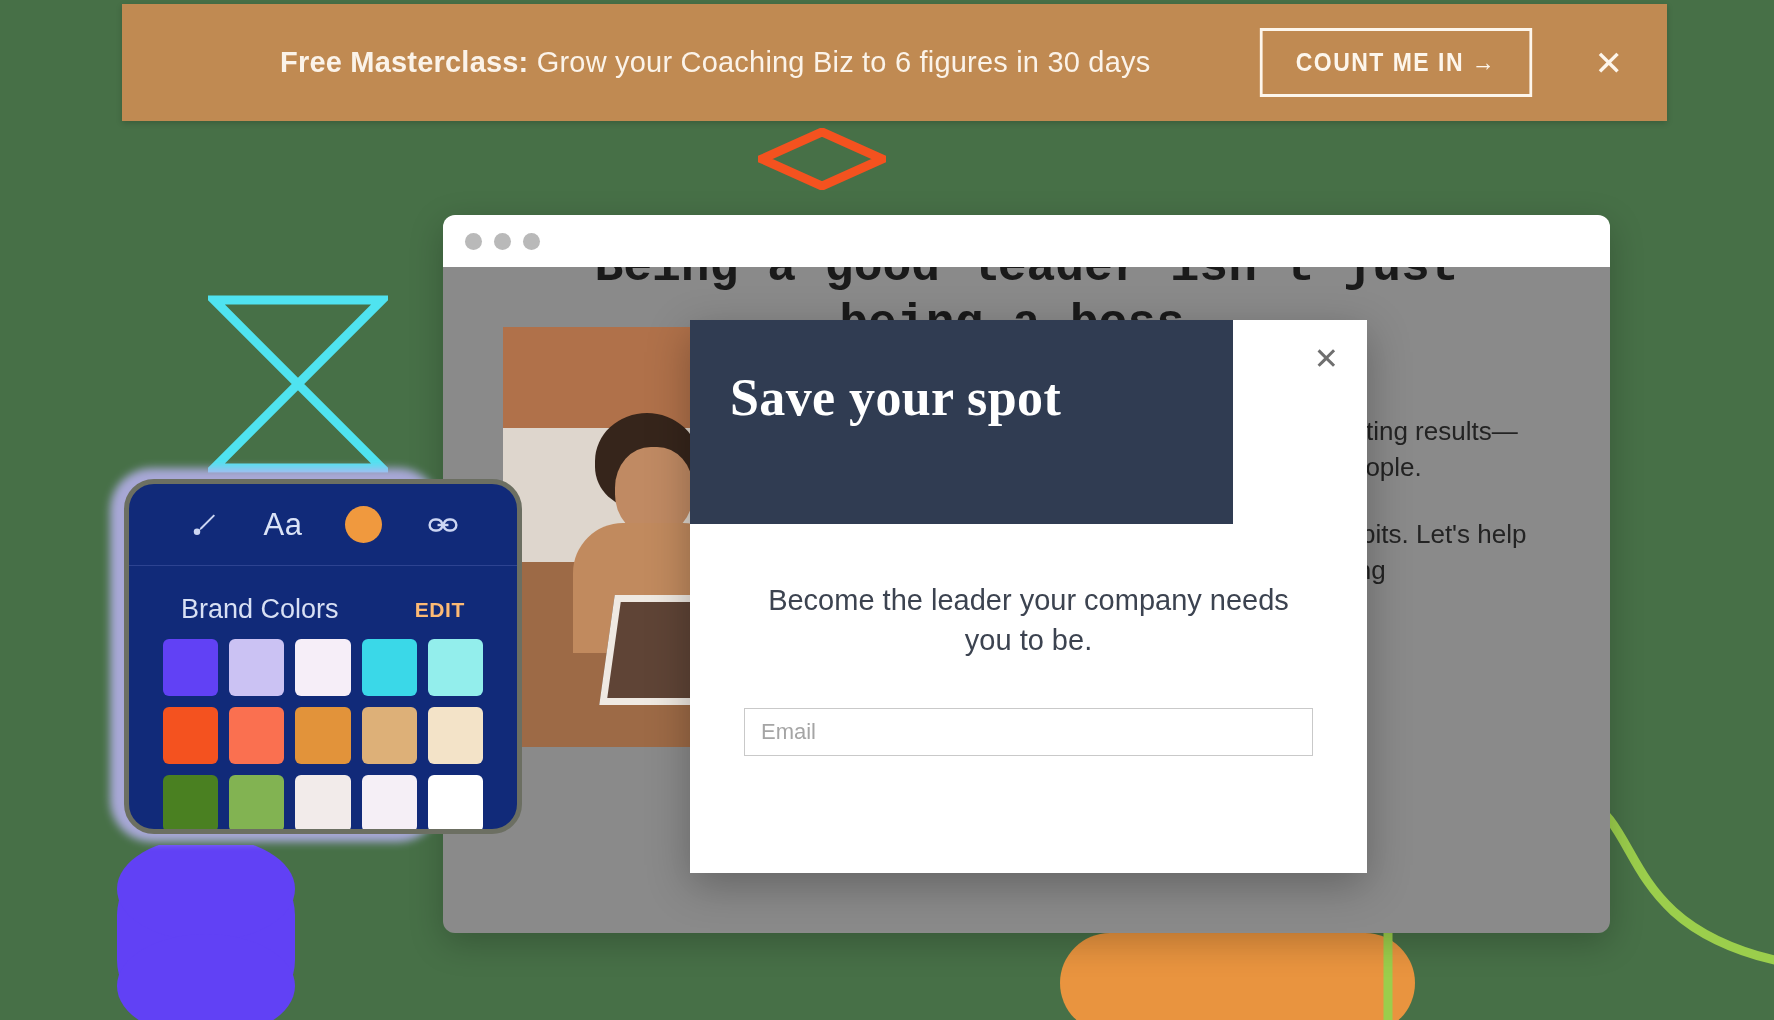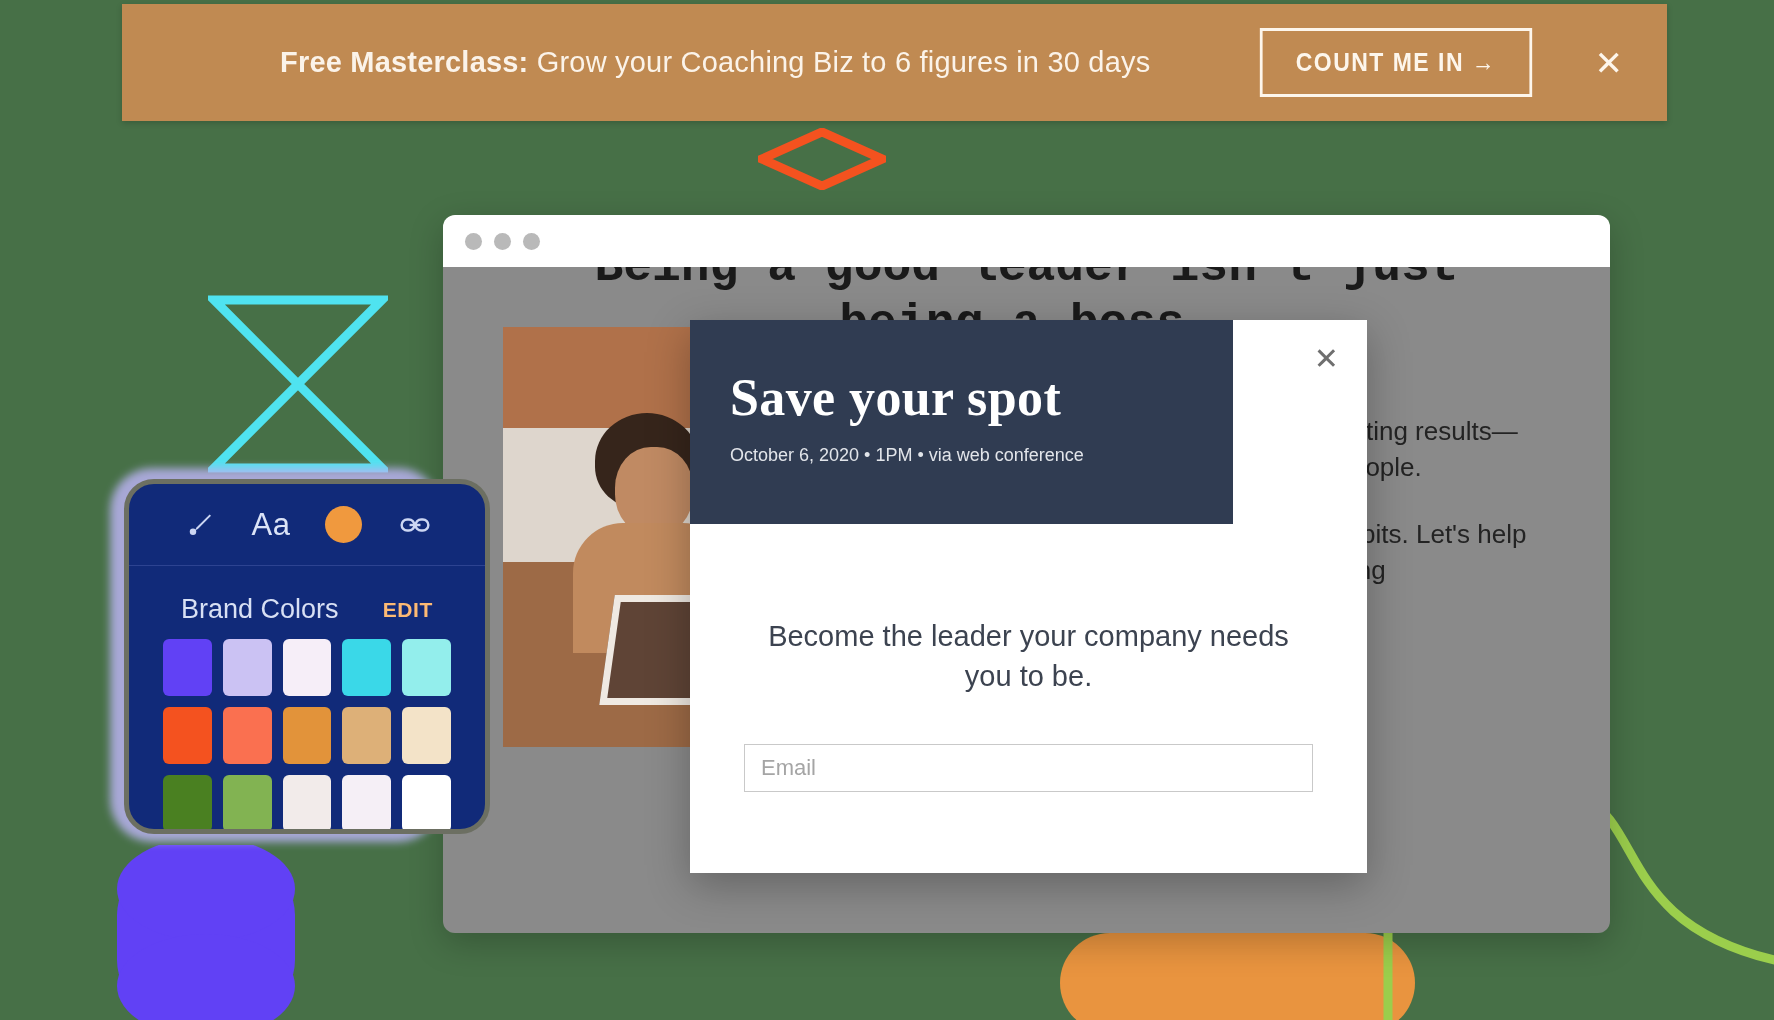--- a/index.html
+++ b/index.html
@@ -190,21 +190,21 @@
     font-weight: 700;
     font-size: 52px;
     color: #ffffff;
     letter-spacing: .4px;
   }
   #popup-meta {
     margin-top: 18px;
     font-size: 18px;
     color: #e2e5ea;
   }
-  #popup-body { padding: 56px 54px 0; margin-top: 36px; }
+  #popup-body { padding: 56px 54px 0; }
   #popup-subtitle {
     text-align: center;
     font-size: 29px;
     color: #3c4350;
     line-height: 1.38;
   }
   #popup-email {
     display: block;
     width: 100%;
     margin-top: 48px;
@@ -239,21 +239,21 @@
     left: 110px; top: 468px;
     width: 330px; height: 374px;
     background: #b9b2f0;
     border-radius: 42px;
     filter: blur(4px);
     opacity: .85;
   }
   #brand-panel {
     position: absolute;
     left: 124px; top: 479px;
-    width: 366px; height: 355px;
+    width: 398px; height: 355px;
     background: #112a79;
     border: 5px solid #6c6f62;
     border-radius: 30px;
     overflow: hidden;
   }
   #brand-toolbar {
     height: 82px;
     display: flex; align-items: center;
     border-bottom: 1px solid #2d4391;
     padding: 0 34px;
@@ -323,21 +323,20 @@
         <p>It's not just quarterly reports, not just hitting results—and definitely not just hiring the right people.</p>
         <p>It takes work to unlearn old and bad habits. Let's help you identify them so you can start getting</p>
       </div>
     </div>
   </div>
 
   <div id="popup">
     <div id="popup-close">✕</div>
     <div id="popup-header">
       <div id="popup-title">Save your spot</div>
-      <div id="popup-meta">October 6, 2020 • 1PM • via web conference</div>
     </div>
     <div id="popup-body">
       <div id="popup-subtitle">Become the leader your company needs you to be.</div>
       <input id="popup-email" type="text" placeholder="Email" style="">
     </div>
   </div>
 
   <div id="brand-glow"></div>
   <div id="brand-panel">
     <div id="brand-toolbar">

